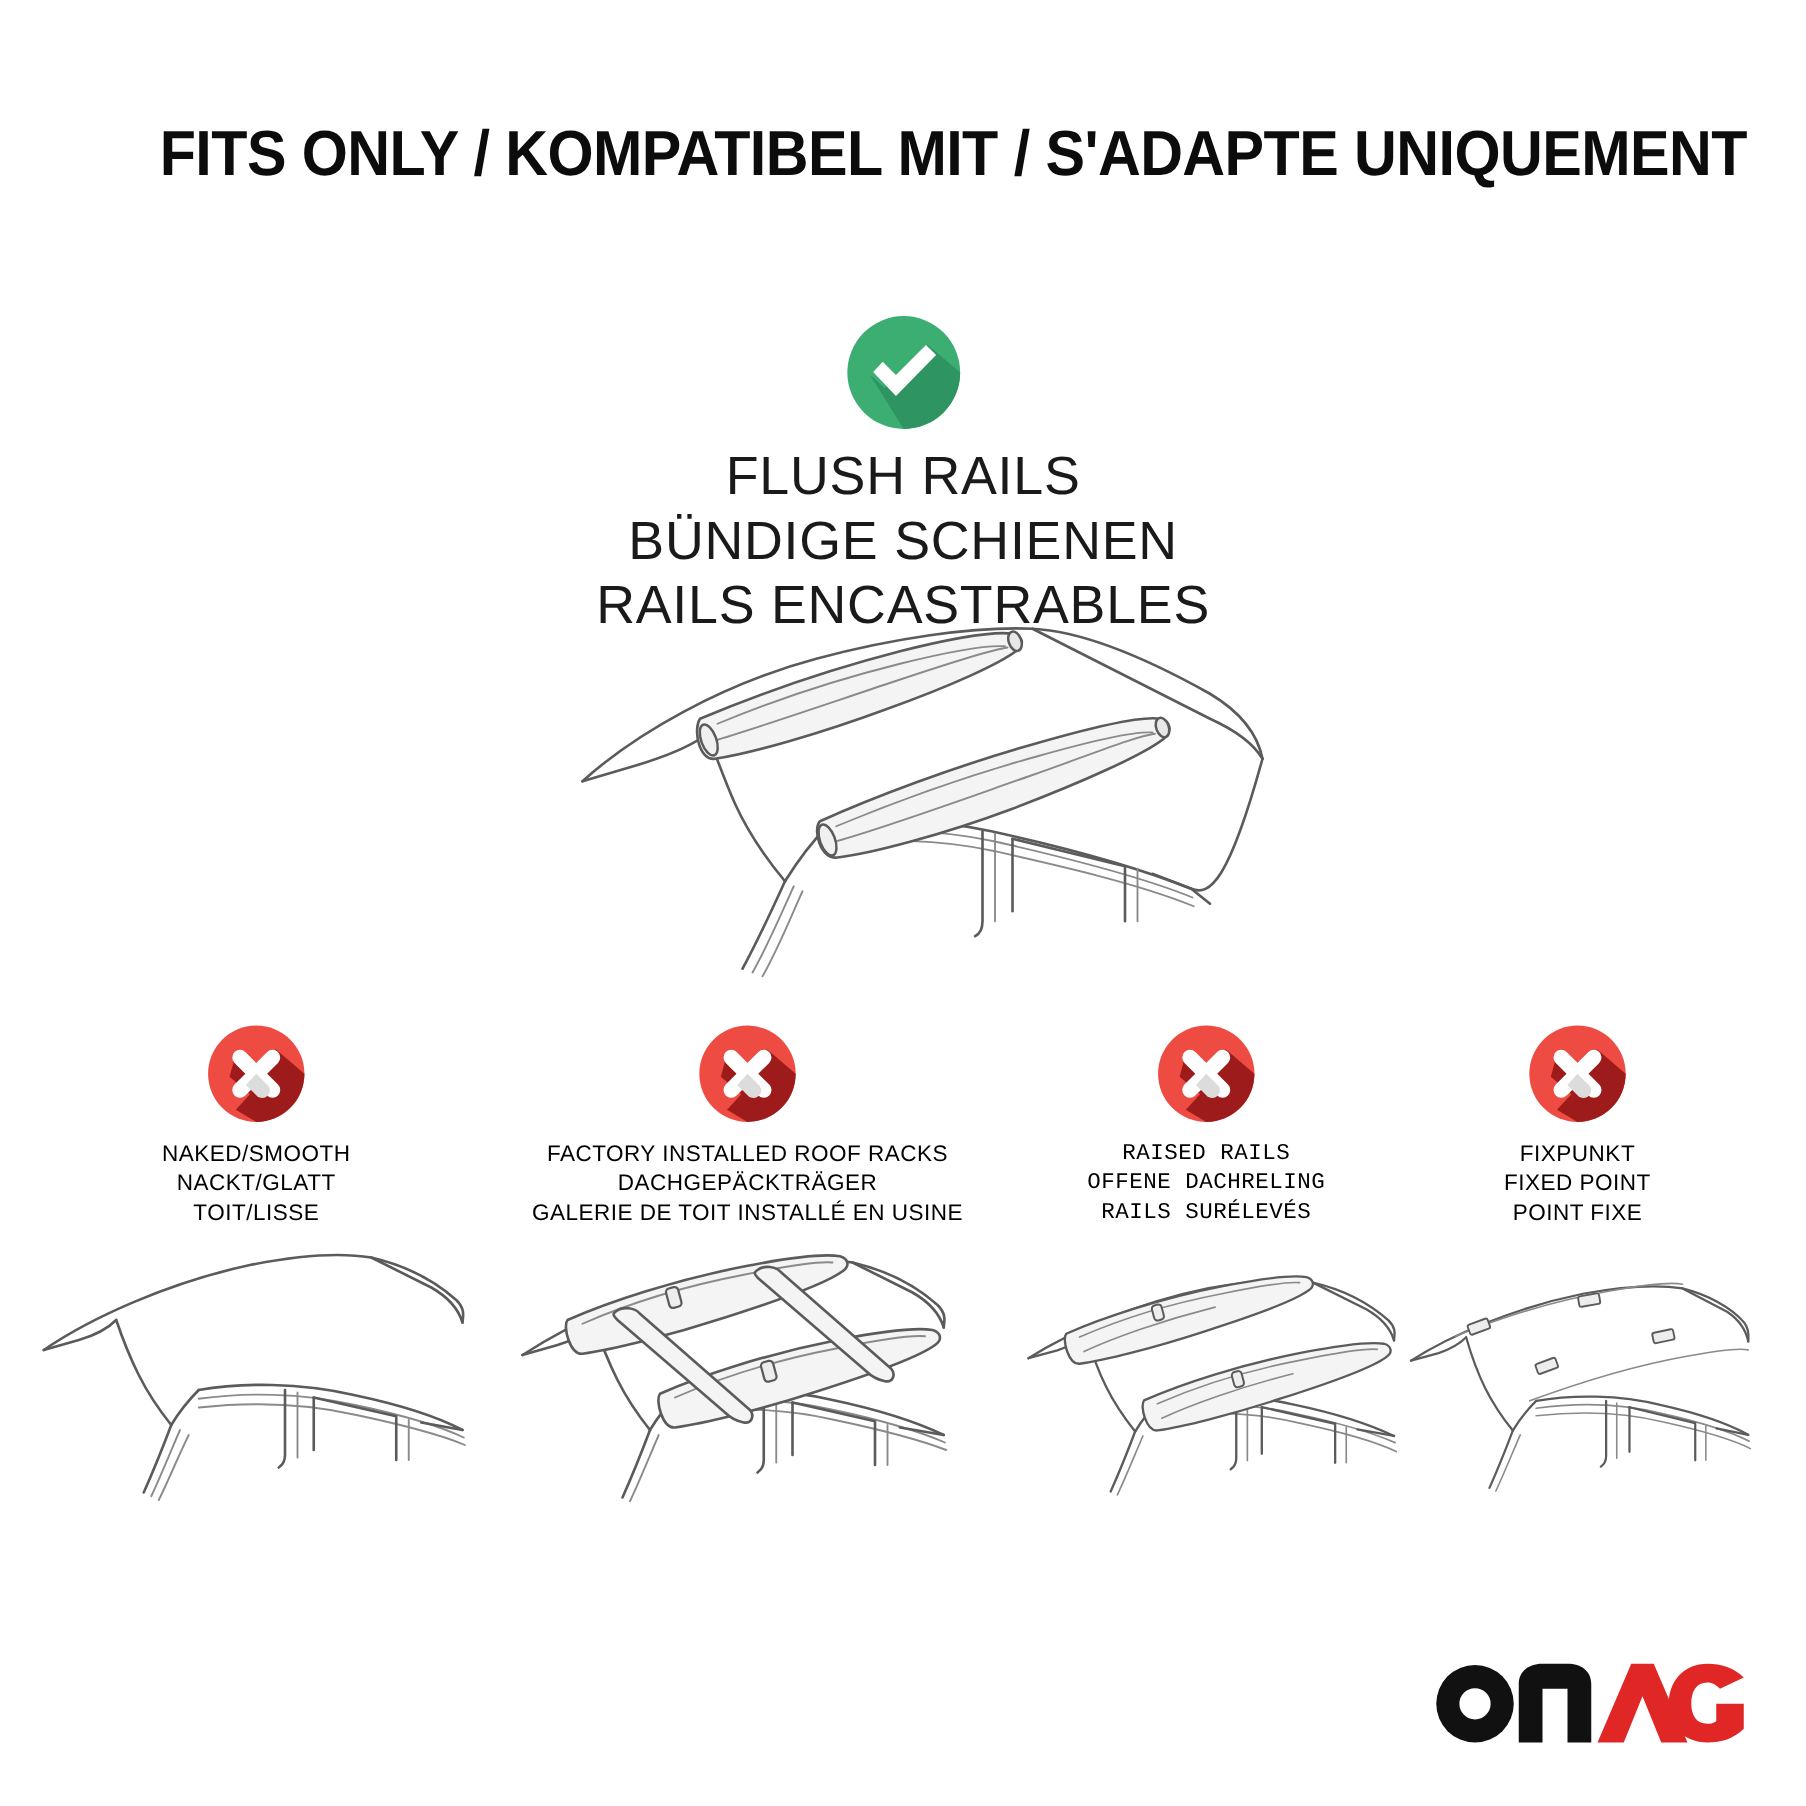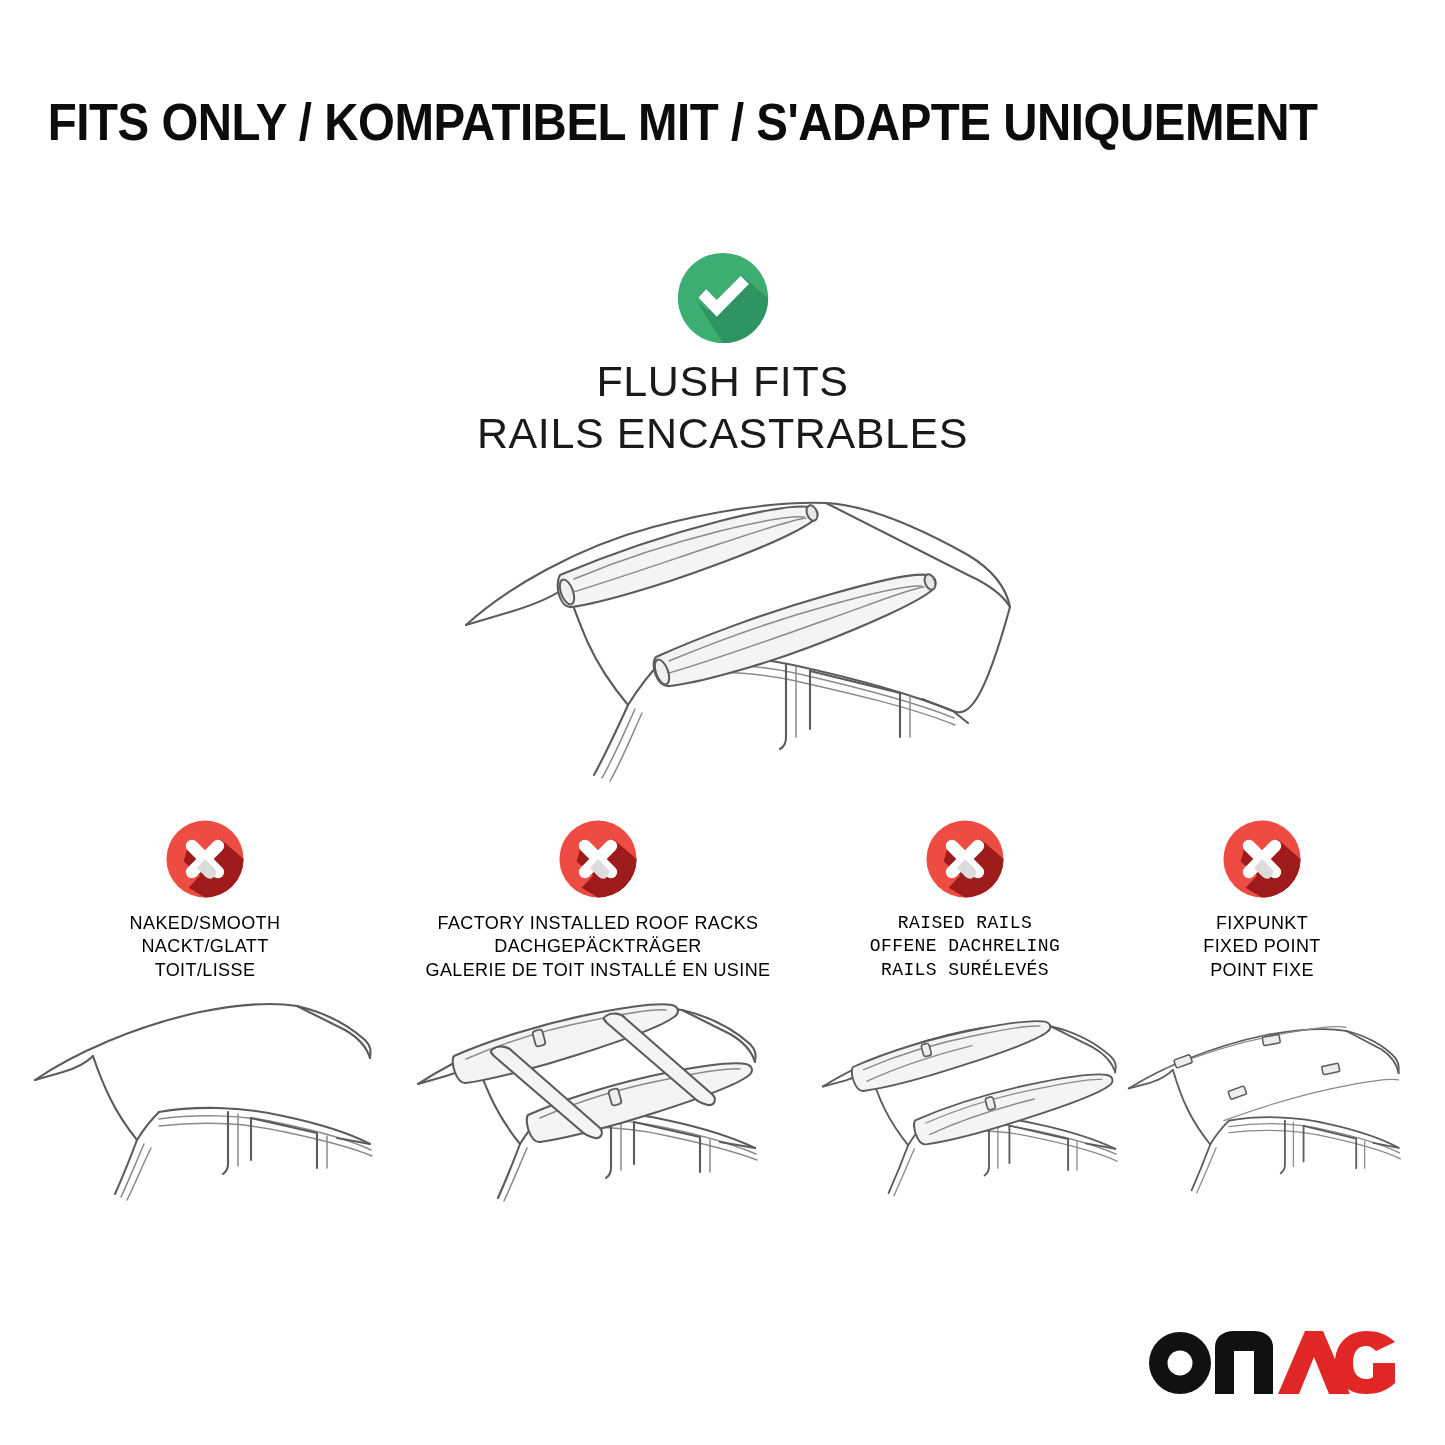--- a/index.html
+++ b/index.html
@@ -15,21 +15,21 @@
     overflow: hidden;
     position: relative;
   }
 
   
   .title-bar {
     position: absolute;
     left: 0;
     top: 96px;
     width: 1445px;
-    text-align: left;
+    text-align: right;
   }
   .title-text {
     display: inline-block;
     font-family: "Liberation Sans Narrow", "Liberation Sans", sans-serif;
     font-weight: 700;
     font-size: 51px;
     letter-spacing: -0.5px;
     line-height: 1.05;
     color: #0c0c0c;
     transform: scaleX(0.93);
@@ -135,21 +135,22 @@
 
 <div class="hero">
 
   <svg class="badge-green" viewBox="0 0 100 100">
     <circle cx="50" cy="50" r="47" fill="#3CAE72"></circle>
     <path d="M50 97 A47 47 0 0 0 97 50 L70 27 L34 63 L22 52 Z" fill="#2E9461"></path>
     <path d="M24.5 49.5 L32.5 41 L43.5 52 L68.5 27 L77 35.5 L43.5 69.5 Z" fill="#ffffff"></path>
   </svg>
 
   <div class="hero-labels">
-    <div class="hero-line">FLUSH FITS</div>
+    <div class="hero-line">FLUSH RAILS</div>
+    <div class="hero-line">BÜNDIGE SCHIENEN</div>
     <div class="hero-line">RAILS ENCASTRABLES</div>
   </div>
 
   <svg class="hero-illustration" viewBox="0 0 580 310">
 
     <path class="sk" d="M18 150 C60 112 130 72 205 52 C265 36 330 26 378 28 L520 100 C542 110 556 122 562 132"></path>
     <path class="sk" d="M378 28 C420 30 470 52 520 80 C545 95 558 112 562 132"></path>
     <path class="sk" d="M18 150 L62 137 C85 130 105 122 118 112"></path>
 
     <path class="sk" d="M118 112 C124 128 132 150 140 168 C150 190 165 212 180 230"></path>

